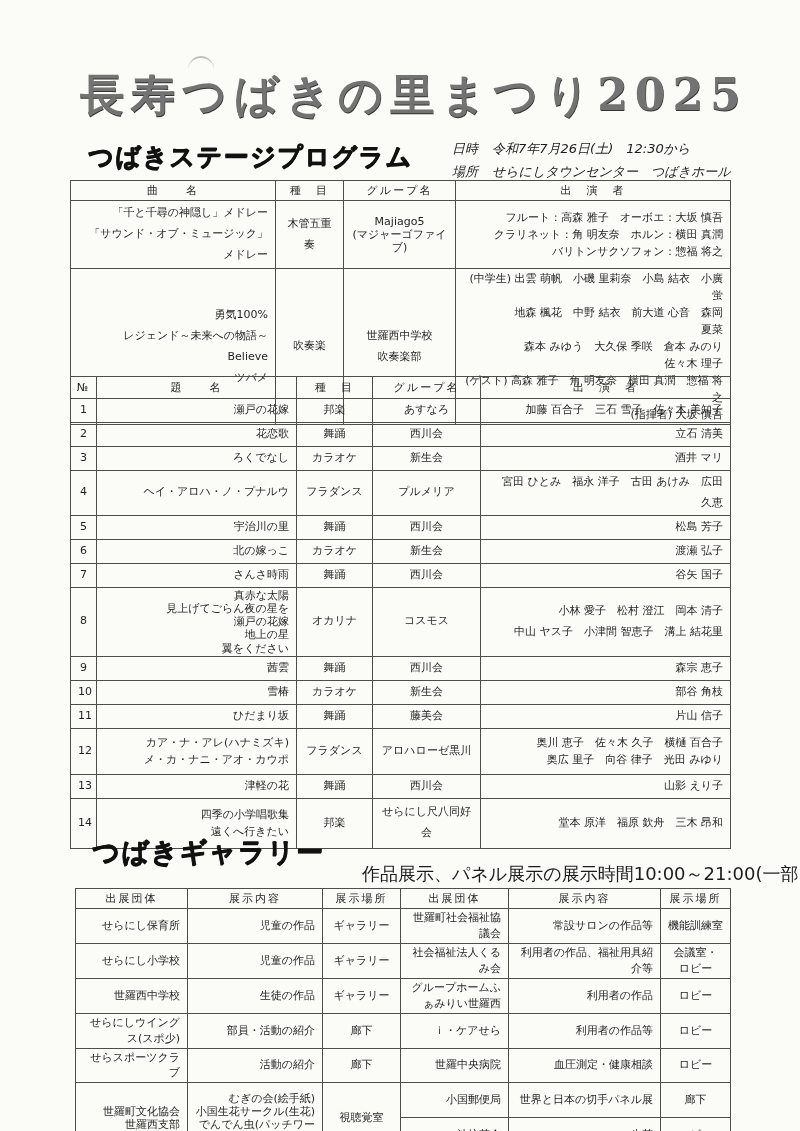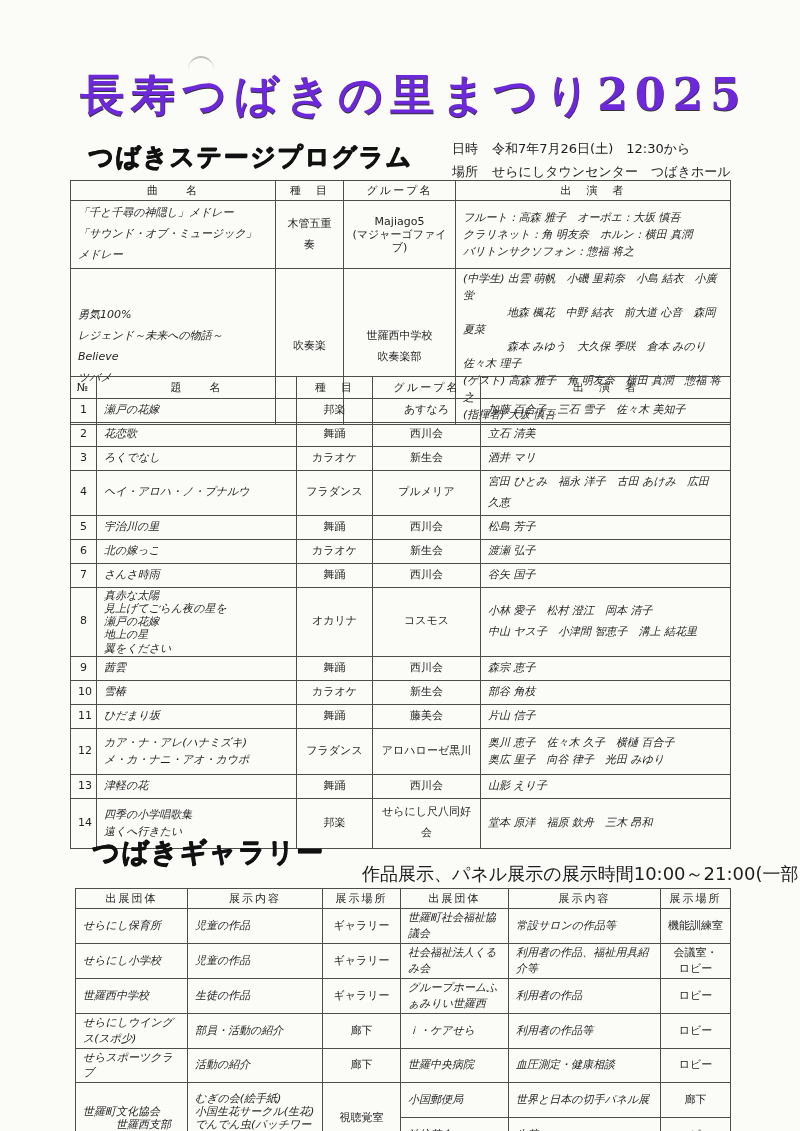--- a/index.html
+++ b/index.html
@@ -12,35 +12,35 @@
   }
   .scan-artifact{
     position:absolute;left:188px;top:56px;width:26px;height:12px;
     border-top:2px solid #9a9a96;border-radius:50%/100% 100% 0 0;
     opacity:.6;
   }
   .page-title{
     position:absolute;left:80px;top:66px;width:680px;
     font-family:"DejaVu Serif","DejaVu Sans",serif;
     font-weight:bold;font-size:44px;letter-spacing:7px;
-    color:#6d28d9;white-space:nowrap;
+    color:#737373;white-space:nowrap;
     text-shadow:0.5px 0.5px 0 #333;
   }
   .section-heading{
     font-weight:900;font-size:25px;letter-spacing:1.5px;color:#111;
     text-shadow:0.8px 0 0 #111, 0 0.8px 0 #111;
     white-space:nowrap;
   }
   .stage-heading{position:absolute;left:88px;top:140px;}
   .gallery-heading{position:absolute;left:92px;top:834px;font-size:27px;}
   .event-info{
     position:absolute;left:452px;top:138px;font-size:13px;line-height:1.75;
     color:#1c1c1c;white-space:nowrap;
   }
-  .event-info .row span{white-space:pre;}
+  .event-info .row span{white-space:pre;font-style:italic;}
   .label{margin-right:14px;}
   .gallery-note{
     position:absolute;left:362px;top:862px;font-size:18px;color:#1c1c1c;white-space:nowrap;
   }
   table.t{
     position:absolute;border-collapse:collapse;table-layout:fixed;
     background:transparent;font-size:11px;color:#1f1f1f;
   }
   table.t th,table.t td{
     border:1px solid #4d4d4a;padding:1px 7px;vertical-align:middle;
@@ -50,21 +50,21 @@
     font-weight:normal;text-align:center;letter-spacing:2px;padding:1px 2px;
   }
   .t1{left:70px;top:180px;width:660px;}
   .t2{left:70px;top:376px;width:660px;}
   .g{left:75px;top:888px;width:655px;font-size:10.5px;}
   .g td{line-height:1.45;padding:1px 5px;}
   .t1 td,.t2 td{line-height:1.9;}
   .lh12{line-height:1.2 !important;}
   .lh15{line-height:1.55 !important;}
   .c{text-align:center;}
-  .l{text-align:left;font-style:italic;}
+  .l{text-align:right;}
   .h20{height:20px;padding-left:39px;} .h22{height:22px;} .h24{height:24px;}
   .h35{height:35px;} .h46{height:46px;padding-left:26px;} .h50{height:50px;} .h64{height:64px;}
   .h68{height:68px;} .h100{height:100px;}
 </style>
 </head>
 <body>
 
 <div class="scan-artifact"></div>
 
 <div class="page-title">長寿つばきの里まつり2025</div>

